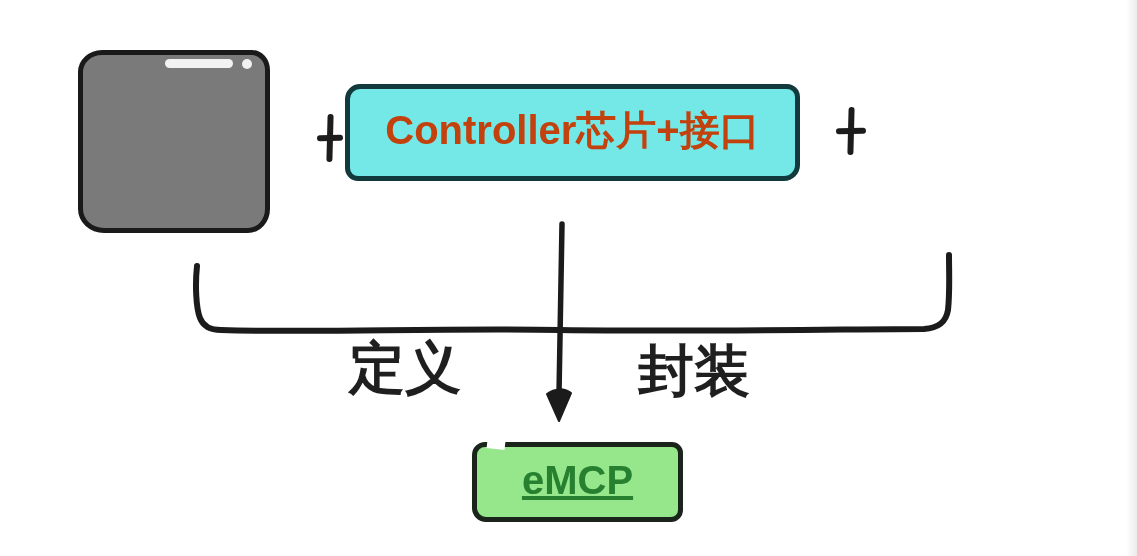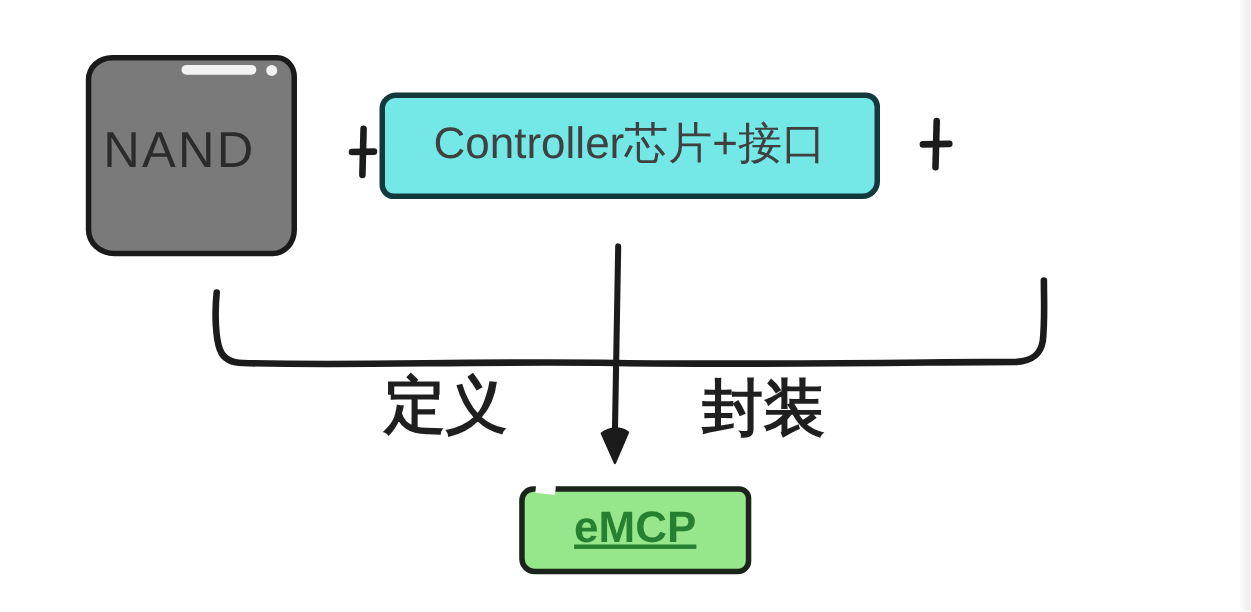--- a/index.html
+++ b/index.html
@@ -63,31 +63,30 @@
   .label-package { left: 629px; top: 344px; }
 </style>
 </head>
 <body>
 
 <div class="canvas">
 
   <div class="box nand" style="background: rgb(122, 122, 122); border-color: rgb(26, 26, 26);">
     <div class="chip-bar"></div>
     <div class="chip-dot"></div>
-    <span class="label" style="color: rgb(43, 43, 43);">NAND</span>
   </div>
 
   <div class="plus plus-1">
     <span class="v"></span>
     <span class="h"></span>
     <span class="sr">+</span>
   </div>
 
   <div class="box controller" style="background: rgb(116, 231, 231); border-color: rgb(18, 58, 61);">
-    <span class="label" style="color: #404040;">Controller芯片+接口</span>
+    <span class="label" style="color: #c2410c; font-weight: bold;">Controller芯片+接口</span>
   </div>
 
   <div class="plus plus-2">
     <span class="v"></span>
     <span class="h"></span>
     <span class="sr">+</span>
   </div>
 
 
   <svg class="overlay" width="1137" height="556" viewBox="0 0 1137 556">

